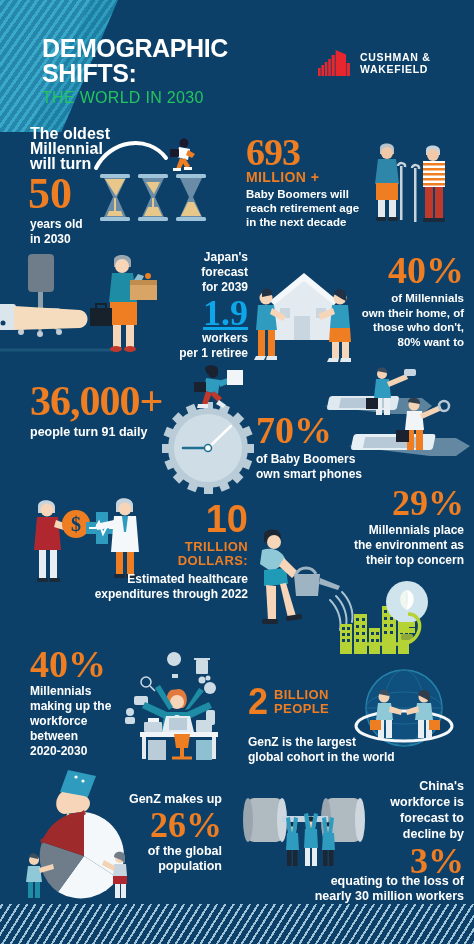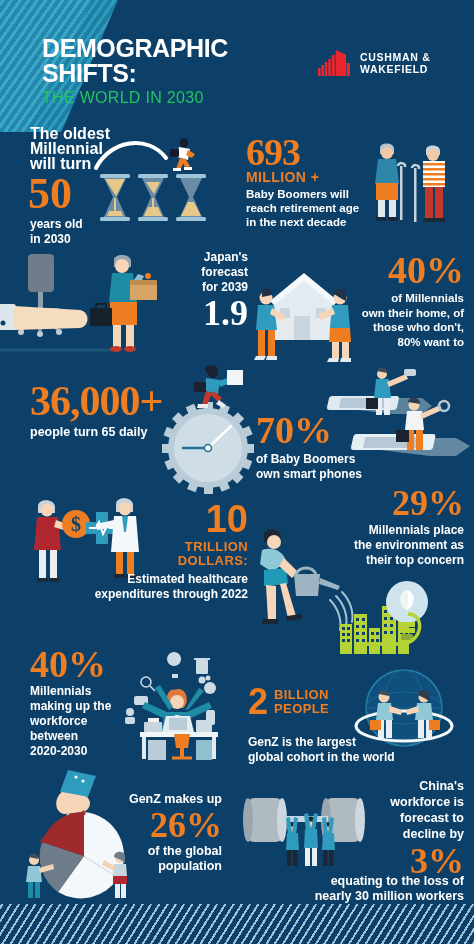--- a/index.html
+++ b/index.html
@@ -66,21 +66,21 @@
   .logo-text { color: #ffffff; font-weight: bold; font-size: 10.5px; line-height: 12px; letter-spacing: 0.7px; }
 
   
   .stat { position: absolute; }
   .big-serif {
     font-family: "Liberation Serif", serif;
     font-weight: bold; color: #ef7d22; line-height: 0.95;
   }
   .big-serif-white {
     font-family: "Liberation Serif", serif;
-    font-weight: bold; color: #ffffff; line-height: 0.95;
+    font-weight: bold; color: #0ea5e9; line-height: 0.95; text-decoration: underline;
   }
   .big-sans { font-weight: bold; color: #ef7d22; line-height: 1; }
   .lbl { color: #ffffff; font-size: 11px; font-weight: bold; line-height: 14px; }
   .lbl-or { color: #ef7d22; font-size: 12px; font-weight: bold; line-height: 13px; letter-spacing: 0.4px; }
   .r { text-align: right; }
   .l { text-align: left; }
 
   svg { display: block; overflow: visible; }
   .art { position: absolute; }
 </style>
@@ -243,20 +243,22 @@
     </g>
 
     <rect x="-10" y="58" width="22" height="18" fill="#17212b"></rect>
     <path d="M-4 58 L-4 54 L6 54 L6 58" stroke="#17212b" stroke-width="2" fill="none"></path>
   </svg>
   <div class="stat r" style="left:148px; top:250px; width:100px;">
     <div class="lbl" style="font-size:12px; line-height:15px; white-space:pre-line;">Japan's
 forecast
 for 2039</div>
     <div class="big-serif-white" style="font-size:36px; margin:1px 0;">1.9</div>
+    <div class="lbl" style="font-size:12px; line-height:15px; white-space:pre-line;">workers
+per 1 retiree</div>
   </div>
 
   <svg class="art" style="left:250px; top:262px;" width="110" height="96">
 
     <path d="M24 38 L54 14 L84 38 L84 78 L24 78 Z" fill="#e3eaf0"></path>
     <path d="M20 39 L54 11 L88 39 L84 43 L54 19 L24 43 Z" fill="#f4f8fa"></path>
     <rect x="44" y="54" width="16" height="24" fill="#c9d6e0"></rect>
     <rect x="30" y="46" width="10" height="10" fill="#c9d6e0"></rect>
     <rect x="66" y="46" width="10" height="10" fill="#c9d6e0"></rect>
 
@@ -286,21 +288,21 @@
   <div class="stat r" style="left:330px; top:252px; width:134px;">
     <div class="big-serif" style="font-size:38px;">40%</div>
     <div class="lbl" style="font-size:11.5px; line-height:14.5px; margin-top:3px; white-space:pre-line;">of Millennials
 own their home, of
 those who don't,
 80% want to</div>
   </div>
 
   <div class="stat l" style="left:30px; top:382px; width:180px;">
     <div class="big-serif" style="font-size:42px; letter-spacing:-1px;">36,000+</div>
-    <div class="lbl" style="font-size:12.5px; margin-top:3px;">people turn 65 daily</div>
+    <div class="lbl" style="font-size:12.5px; margin-top:3px;">people turn 91 daily</div>
   </div>
   <svg class="art" style="left:148px; top:362px;" width="118" height="130">
     <g transform="translate(20,46)">
       <g fill="#b9ccd8">
         <circle cx="40" cy="40" r="40"></circle>
         <g>
           <rect x="36" y="-6" width="9" height="12"></rect>
           <rect x="36" y="74" width="9" height="12"></rect>
           <rect x="-6" y="36" width="12" height="9"></rect>
           <rect x="74" y="36" width="12" height="9"></rect>

